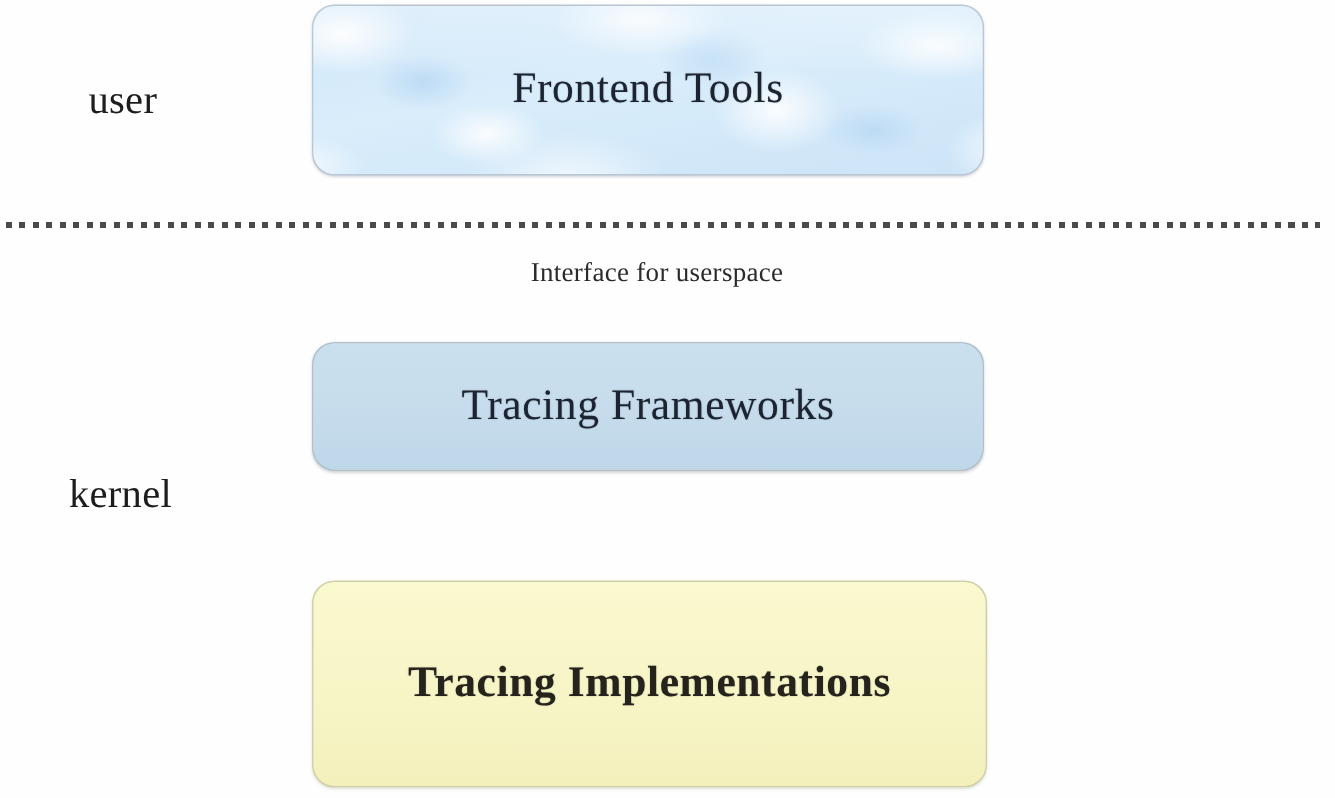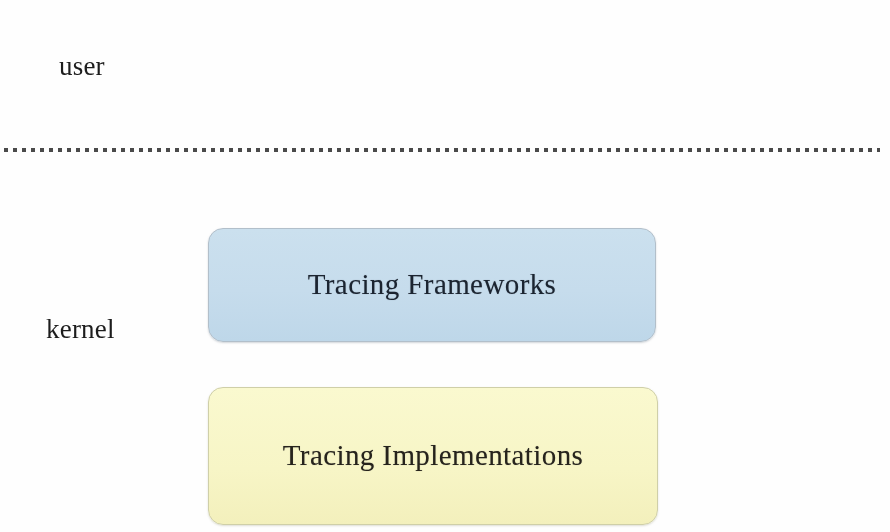--- a/index.html
+++ b/index.html
@@ -93,37 +93,37 @@
     z-index: 2;
     background: linear-gradient(to bottom, rgba(255,255,255,0.30), rgba(255,255,255,0) 42%);
     border-radius: 15px;
   }
 
   
   #box-tracing-frameworks {
     left: 208px;
     top: 228px;
     width: 448px;
-    height: 114px;
+    height: 86px;
     border: 1px solid #b2bfca;
     background: linear-gradient(to bottom, #cbe0ee 0%, #c6dcec 55%, #bed7e9 100%);
     box-shadow: 0 1px 2px rgba(125,138,150,0.35);
   }
 
   
   #box-tracing-implementations {
     left: 208px;
     top: 387px;
     width: 450px;
     height: 138px;
     border: 1px solid #cfcfa8;
     background: linear-gradient(to bottom, #faf9cf 0%, #f7f5c6 60%, #f3f0bc 100%);
     box-shadow: 0 1px 2px rgba(150,150,120,0.30);
   }
-  #box-tracing-implementations .box-label { color: #26231c; }
+  #box-tracing-implementations .box-label { color: #26231c; font-weight: bold; }
 
   
   #interface-divider {
     position: absolute;
     left: 4px;
     top: 148px;
     width: 876px;
     height: 4px;
     background-image: repeating-linear-gradient(
         to right,
@@ -146,23 +146,29 @@
   
   #interface-caption span { position: relative; left: -7px; }
 </style>
 </head>
 <body>
 
 <div class="canvas">
 
   <div class="layer-label" id="label-user">user</div>
 
+  <div class="box" id="box-frontend-tools">
+    <div class="clouds"></div>
+    <div class="sheen"></div>
+    <div class="box-label">Frontend Tools</div>
+  </div>
 
   <div id="interface-divider"></div>
 
+  <div id="interface-caption"><span>Interface for userspace</span></div>
 
   <div class="layer-label" id="label-kernel">kernel</div>
 
   <div class="box" id="box-tracing-frameworks">
     <div class="box-label">Tracing Frameworks</div>
   </div>
 
   <div class="box" id="box-tracing-implementations">
     <div class="box-label">Tracing Implementations</div>
   </div>

